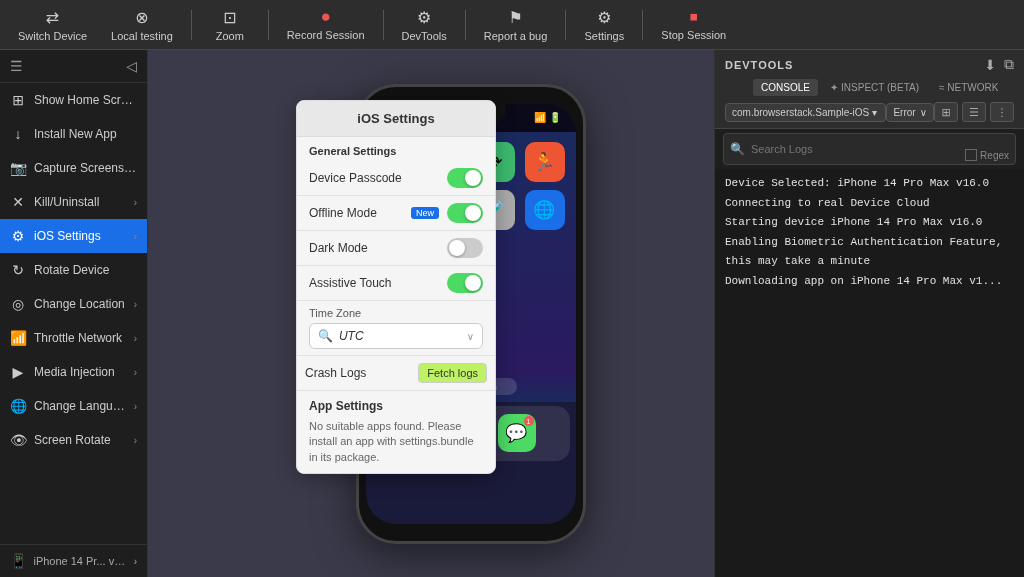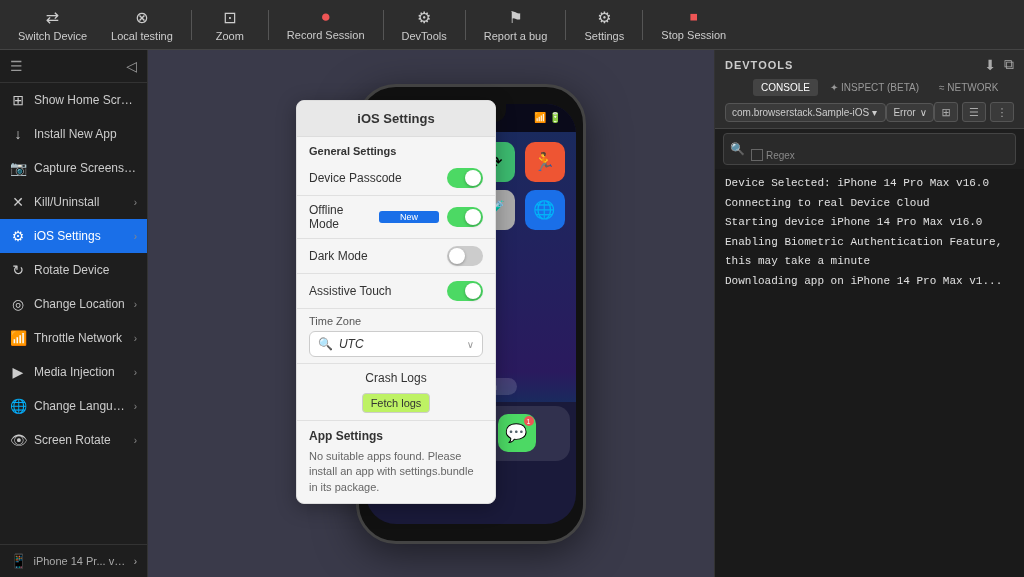--- a/index.html
+++ b/index.html
@@ -235,21 +235,21 @@
       height: 16px;
       border-radius: 50%;
       background: white;
       box-shadow: 0 1px 3px rgba(0,0,0,0.3);
     }
     .ios-toggle.off::after { right: auto; left: 2px; }
     .new-badge {
       background: #1a6fe8;
       color: white;
       font-size: 9px;
-      padding: 1px 21px;
+      padding: 1px 5px;
       border-radius: 3px;
       margin-left: 4px;
     }
     .timezone-row {
       padding: 6px 12px;
       border-bottom: 1px solid #e0e0e0;
     }
     .timezone-label { font-size: 11px; color: #555; margin-bottom: 4px; }
     .timezone-select {
       display: flex;
@@ -262,21 +262,20 @@
     }
     .timezone-select .tz-icon { font-size: 12px; color: #999; }
     .timezone-select .tz-val { flex: 1; font-size: 12px; font-style: italic; }
     .timezone-select .tz-arrow { font-size: 10px; color: #999; }
     .crash-logs-row {
       display: flex;
       align-items: center;
       padding: 7px 8px;
       border-bottom: 1px solid #e0e0e0;
       gap: 8px;
-      flex-direction: column;
     }
     .crash-logs-label { flex: 1; font-size: 12px; }
     .fetch-logs-btn {
       background: #bef264;
       border: 1px solid #ccc;
       border-radius: 4px;
       padding: 3px 8px;
       font-size: 11px;
       cursor: pointer;
       color: #333;
@@ -642,20 +641,21 @@
         <div class="devtools-action-icons">
           <div class="devtools-action-icon">⊞</div>
           <div class="devtools-action-icon">☰</div>
           <div class="devtools-action-icon">⋮</div>
         </div>
       </div>
     </div>
 
     <div class="search-bar">
       <span style="color:#888;font-size:12px;">🔍</span>
+      <input type="text" placeholder="Search Logs" style="">
       <div class="regex-label">
         <div class="regex-checkbox"></div>
         <span>Regex</span>
       </div>
     </div>
 
     <div class="console-output">
       <div class="console-line">Device Selected: iPhone 14 Pro Max v16.0</div>
       <div class="console-line">Connecting to real Device Cloud</div>
       <div class="console-line">Starting device iPhone 14 Pro Max v16.0</div>

